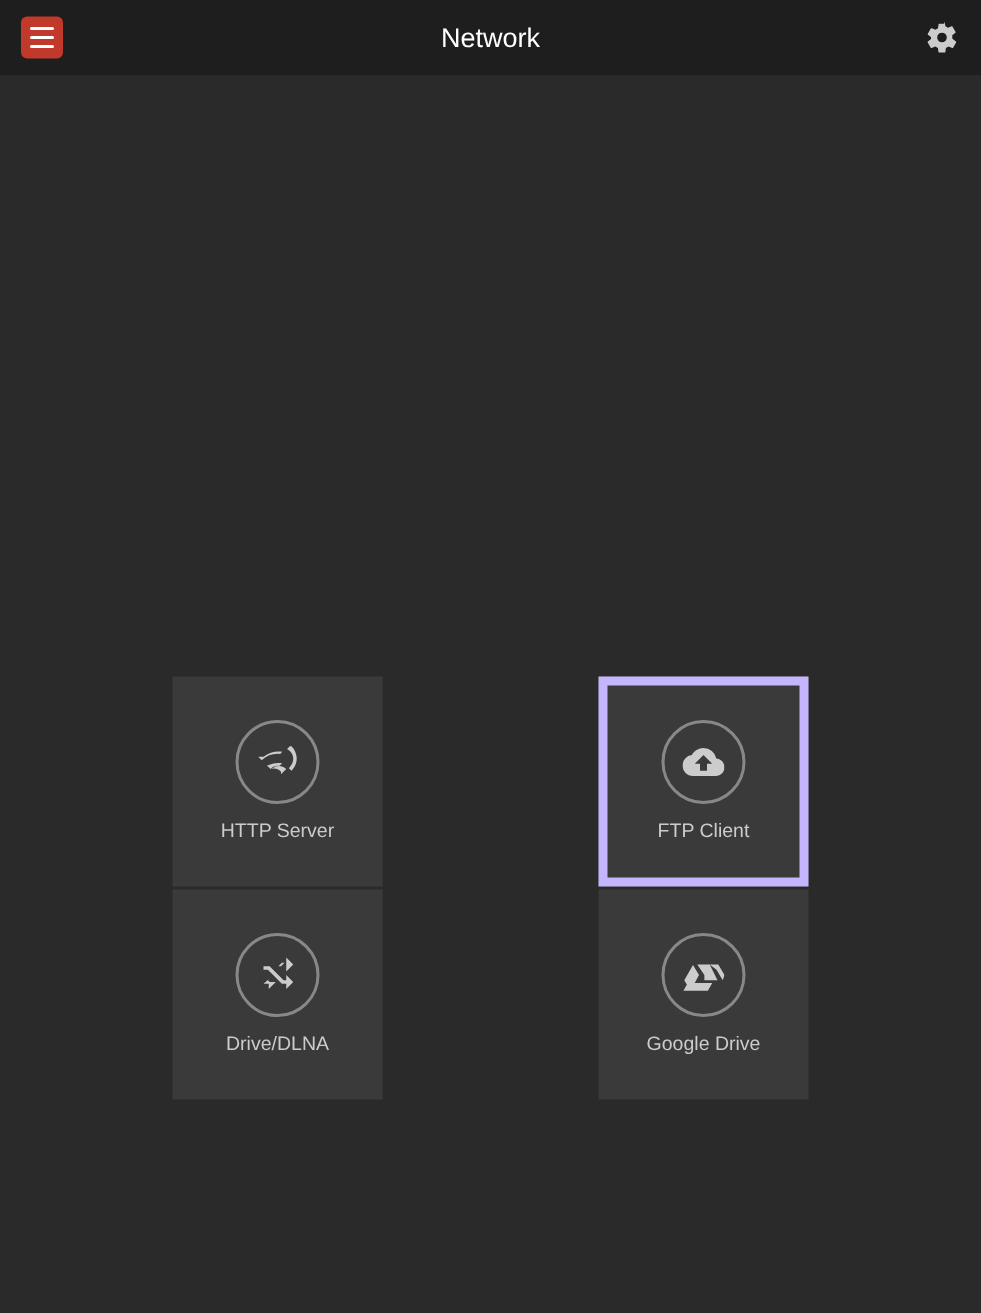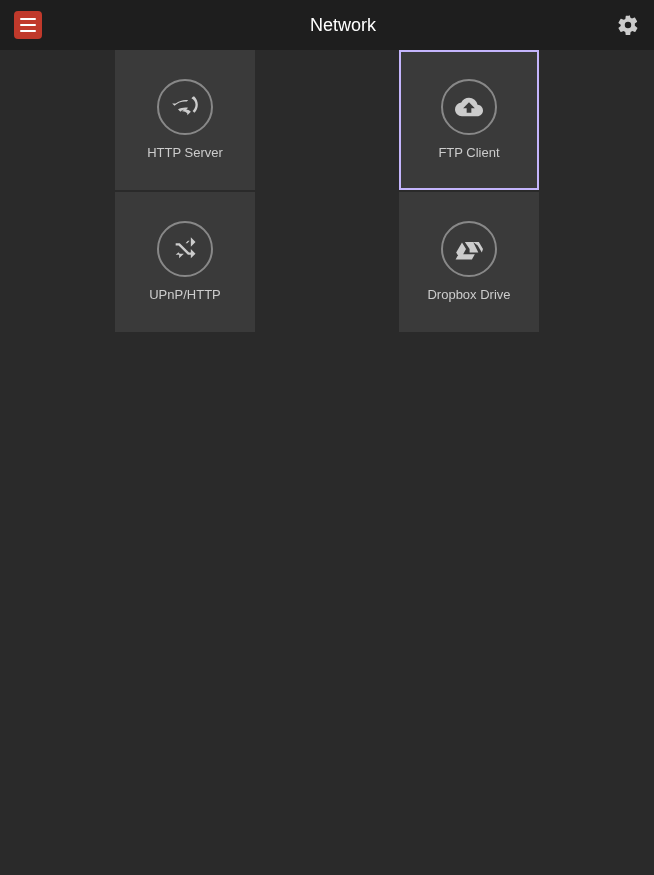--- a/index.html
+++ b/index.html
@@ -46,38 +46,37 @@
       border-radius: 1px;
     }
 
     .header-title {
       position: absolute;
       left: 50%;
       transform: translateX(-50%);
       color: #ffffff;
       font-size: 18px;
       font-weight: 500;
-      margin-left: 16px;
     }
 
     .header-gear-icon {
       width: 24px;
       height: 24px;
       cursor: pointer;
       color: #cccccc;
       font-size: 22px;
       display: flex;
       align-items: center;
       justify-content: center;
     }
 
     
     .main {
       display: flex;
-      align-items: flex-start;
+      align-items: flex-end;
       justify-content: center;
       width: 100%;
       height: calc(875px - 50px);
     }
 
     
     .grid-container {
       display: grid;
       grid-template-columns: 140px 140px 140px;
       grid-template-rows: 140px 140px 140px;
@@ -89,21 +88,21 @@
       display: flex;
       flex-direction: column;
       align-items: center;
       justify-content: center;
       gap: 10px;
       cursor: pointer;
       position: relative;
     }
 
     .grid-item.selected {
-      border: 2px solid #c4b5fd;
+      border: 6px solid #c4b5fd;
       background-color: #3a3a3a;
     }
 
     .grid-item.empty {
       background-color: transparent;
       cursor: default;
     }
 
     .icon-circle {
       width: 56px;
@@ -175,30 +174,30 @@
     </div>
 
 
     <div class="grid-item">
       <div class="icon-circle">
 
         <svg class="icon-svg" viewBox="0 0 24 24">
           <path d="M17 17h-2.5l-8-8H4V7h3.5l8 8H17v-3l4 4-4 4v-3zM17 7v3l4-4-4-4v3h-2.5l-2 2H14l2-2H17zM7.5 14L4 17h3v3l4-4H7.5l-1-1-.5.5L7.5 14z"></path>
         </svg>
       </div>
-      <span class="item-label">UPnP/HTTP</span>
+      <span class="item-label">Drive/DLNA</span>
     </div>
 
     <div class="grid-item empty"></div>
 
 
     <div class="grid-item">
       <div class="icon-circle">
 
         <svg class="icon-svg" viewBox="0 0 24 24">
           <path d="M4.56 21L1 15l5-8.66L9.44 12 4.56 21zm7.94-9L8.44 6h7.12L20 15H12.5zm3.94 9H.5l2.5-4.5h14l-2.5 4.5zM23 15l-3.56-6L15.5 6h4.94L24 12 23 15z"></path>
         </svg>
       </div>
-      <span class="item-label">Dropbox Drive</span>
+      <span class="item-label">Google Drive</span>
     </div>
 
   </div>
 </div>
 
 </body></html>

